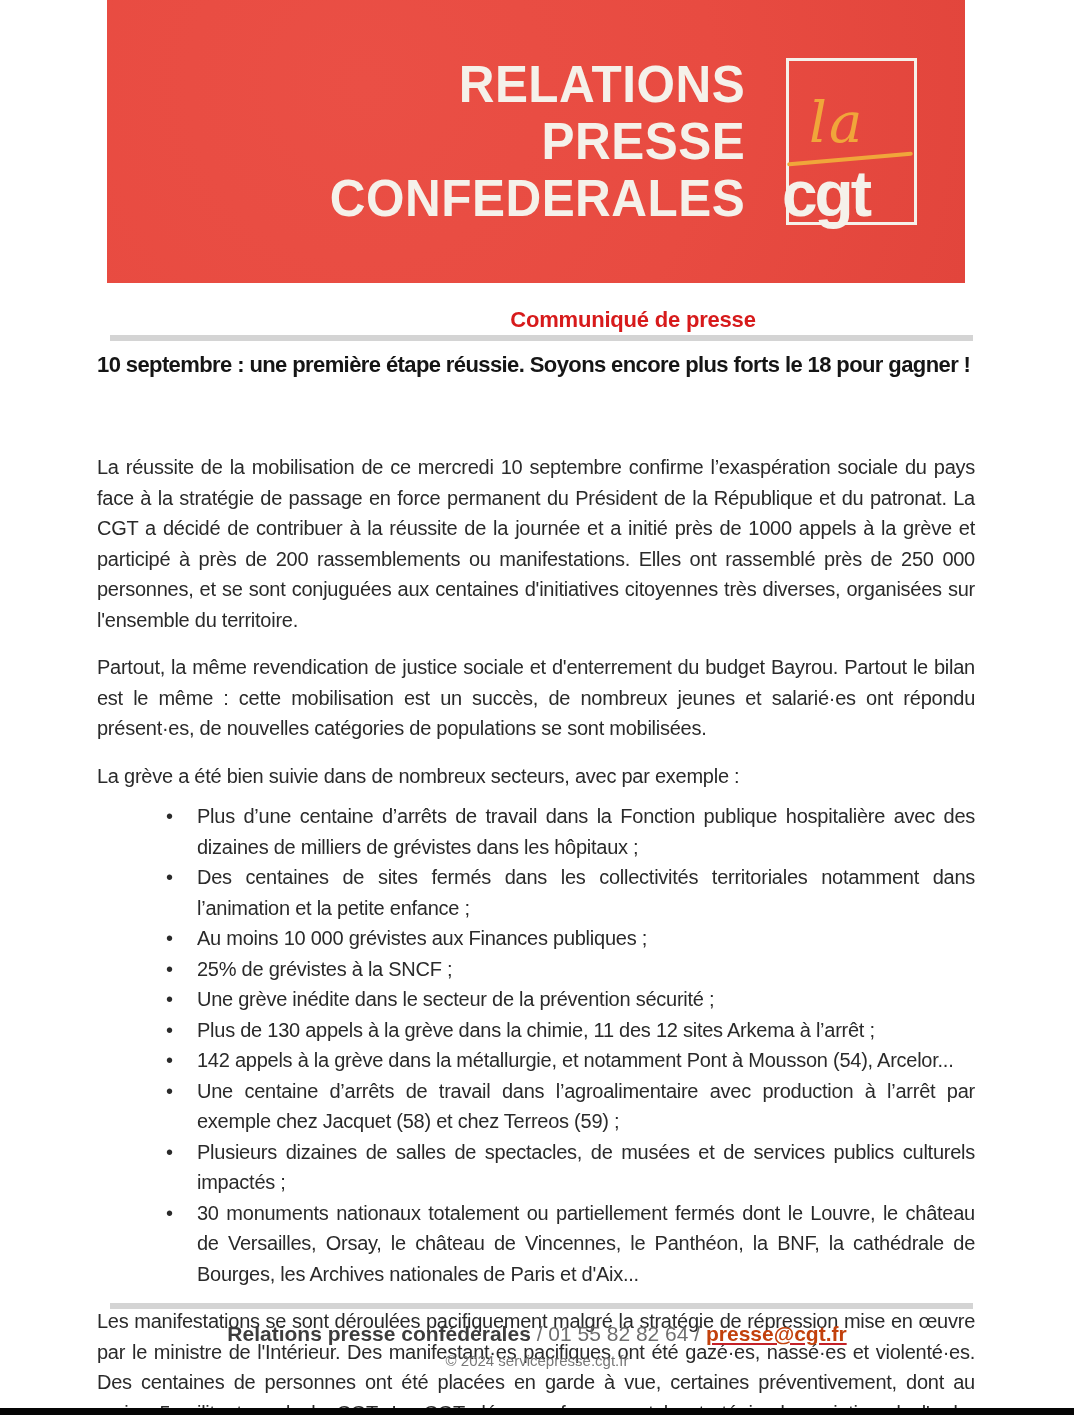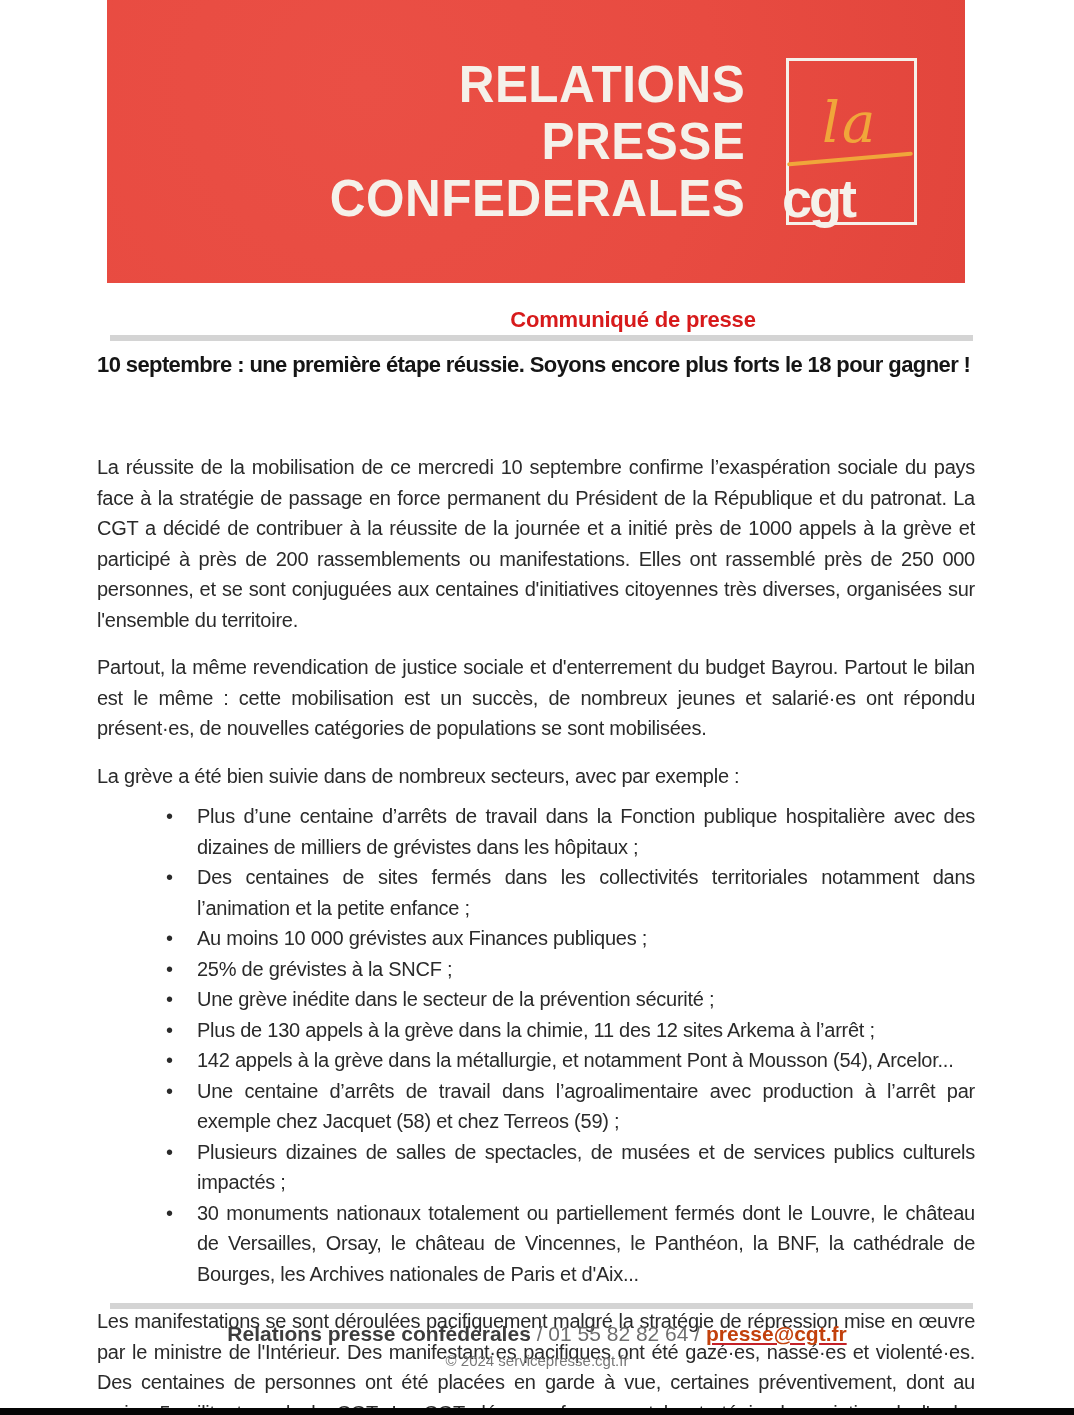--- a/index.html
+++ b/index.html
@@ -33,37 +33,37 @@
     transform-origin: right center;
   }
   .logo-box {
     position: relative;
     width: 131px; height: 167px;
     border: 3px solid #f5f1ea;
     box-sizing: border-box;
     flex-shrink: 0;
   }
   .logo-la {
-    position: absolute; top: 34px; left: 33px;
+    position: absolute; top: 34px; left: 20px;
     font-family: "DejaVu Serif", serif;
     font-style: italic;
     font-size: 56px; line-height: 1;
     color: #f0a63a;
     letter-spacing: 2px;
   }
   .logo-la-stroke {
     position: absolute; top: 96px; left: -2px;
     width: 126px; height: 4px;
     background: #f0a63a;
     border-radius: 2px;
     transform: rotate(-5deg);
   }
   .logo-cgt {
     position: absolute; bottom: 2px; left: -7px;
-    font-size: 54px; line-height: 0.82;
+    font-size: 64px; line-height: 0.82;
     font-weight: bold;
     color: #f5f1ea;
     letter-spacing: -3px;
   }
 
   
   .kicker {
     margin: 305px 97px 0 97px;
     margin-top: 0;
     position: absolute; top: 307px; left: 97px; width: 878px;

